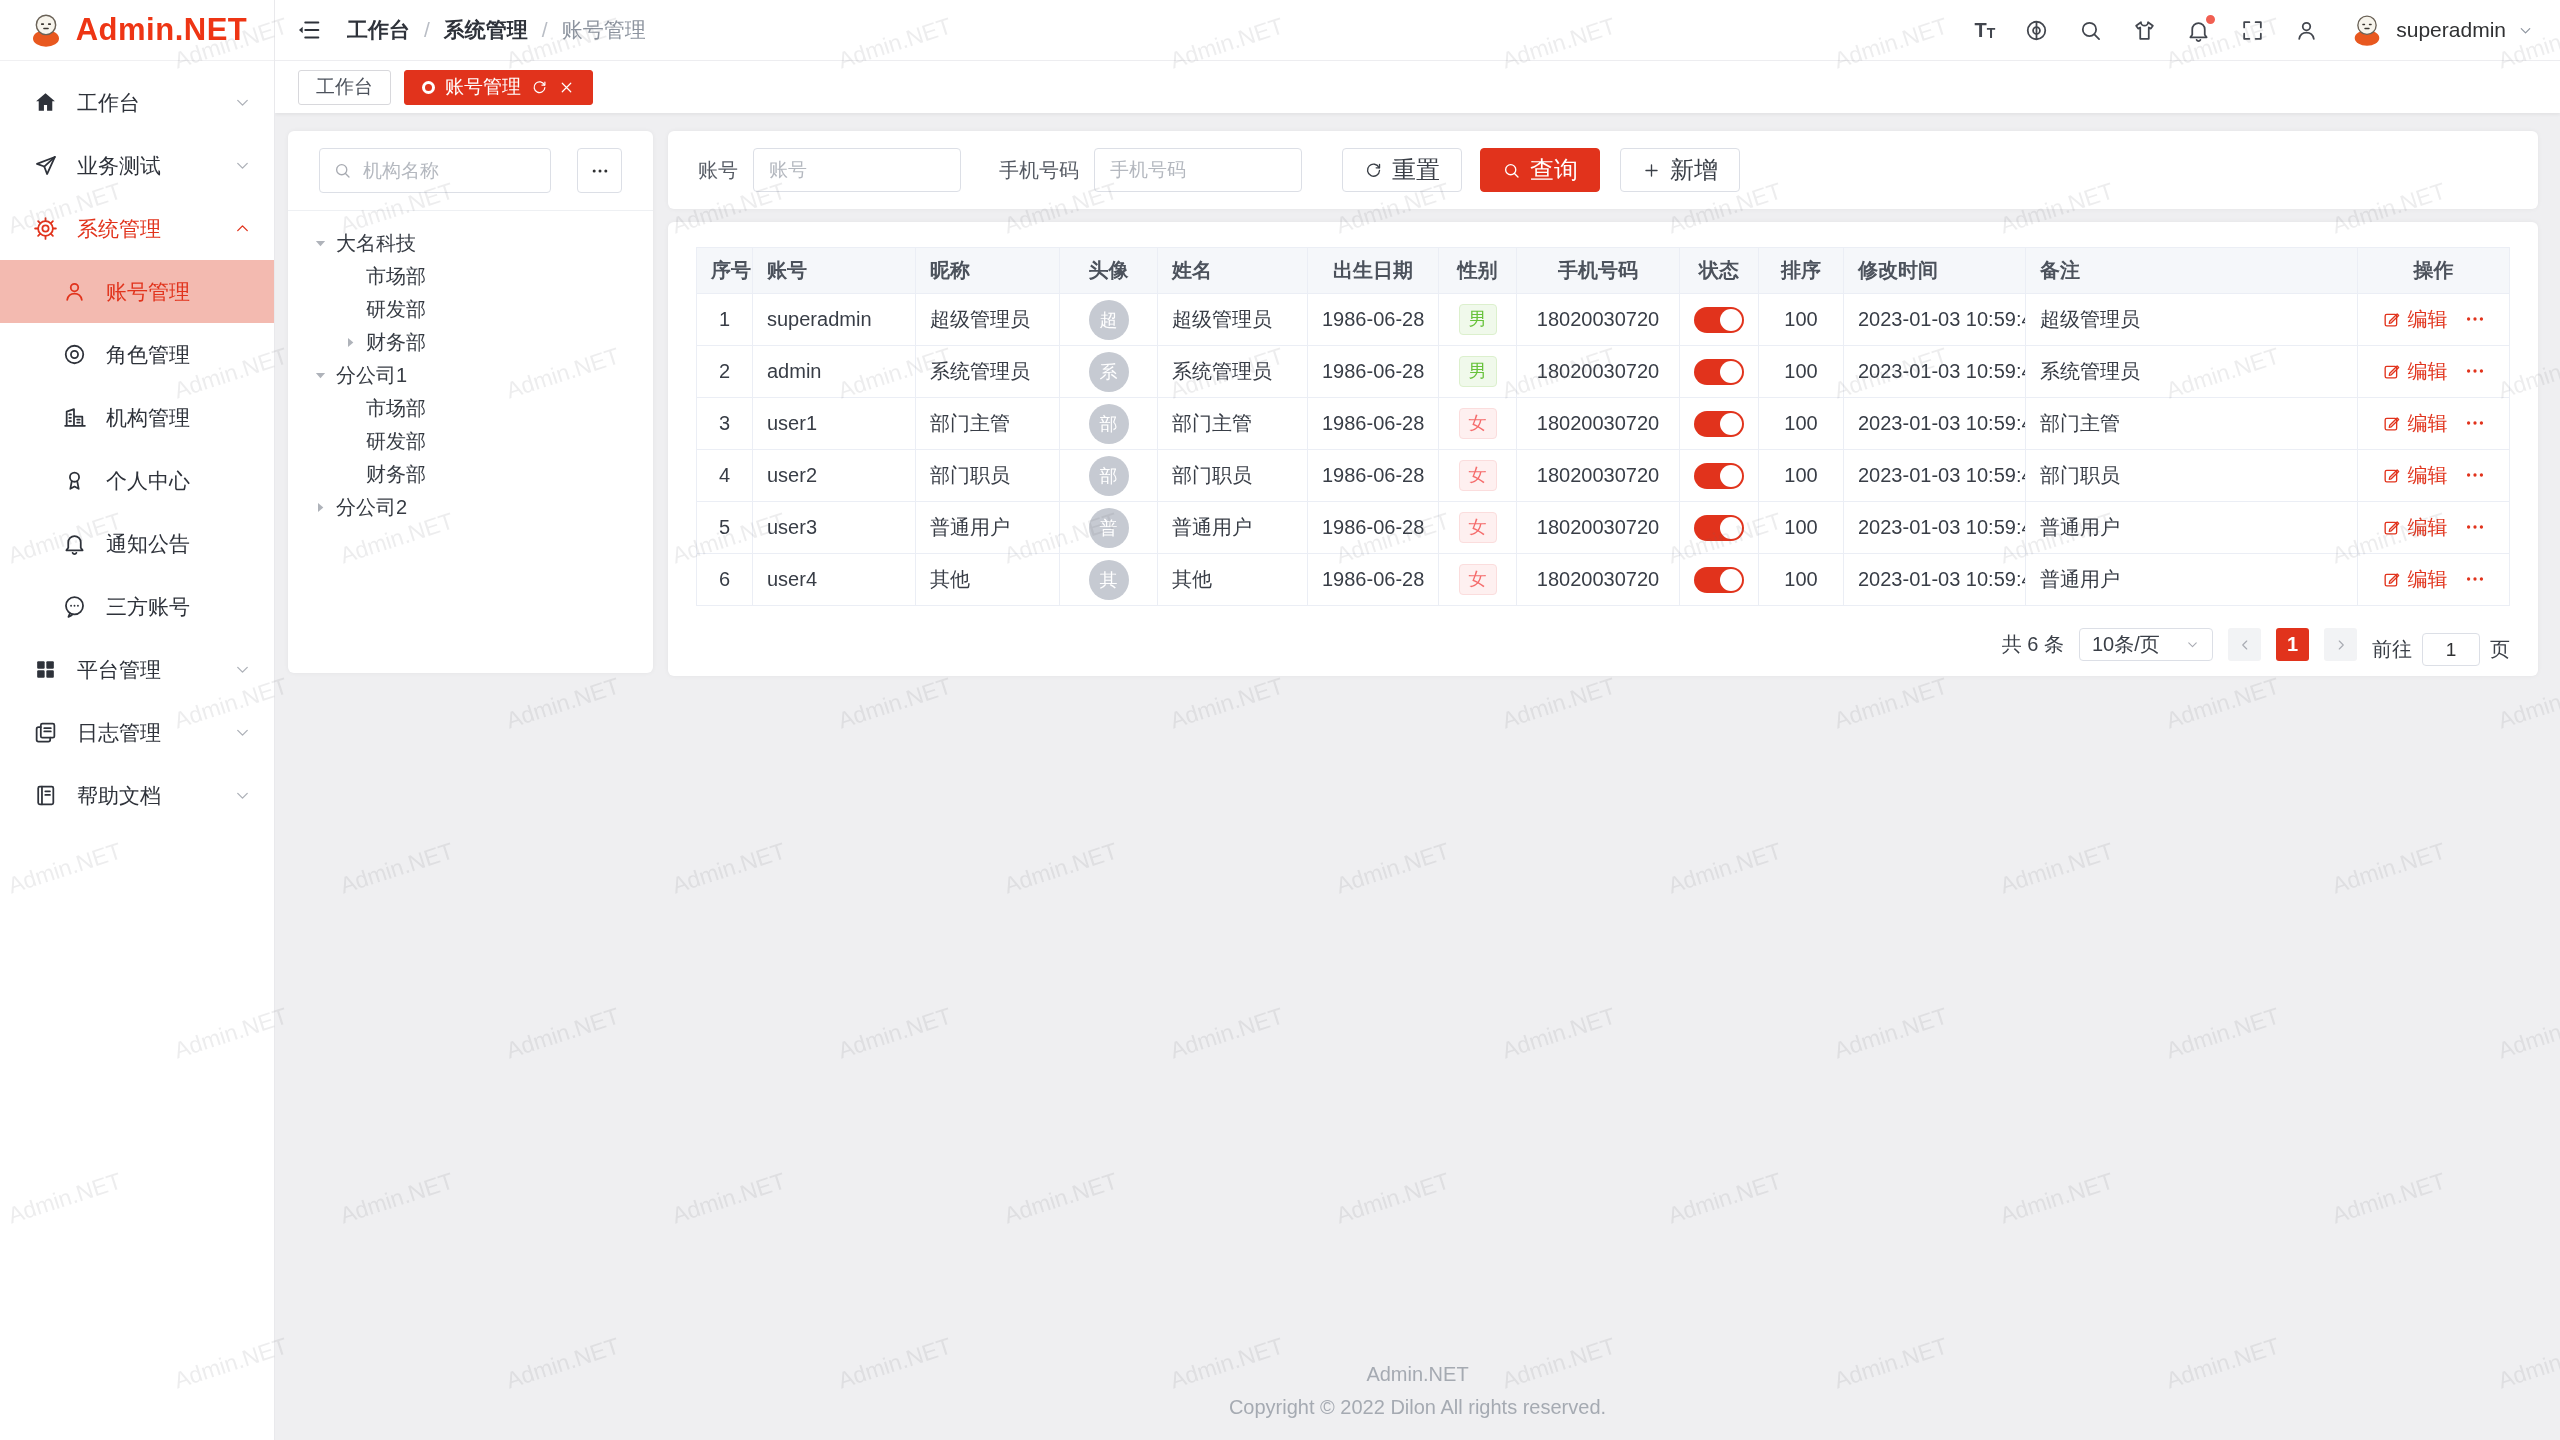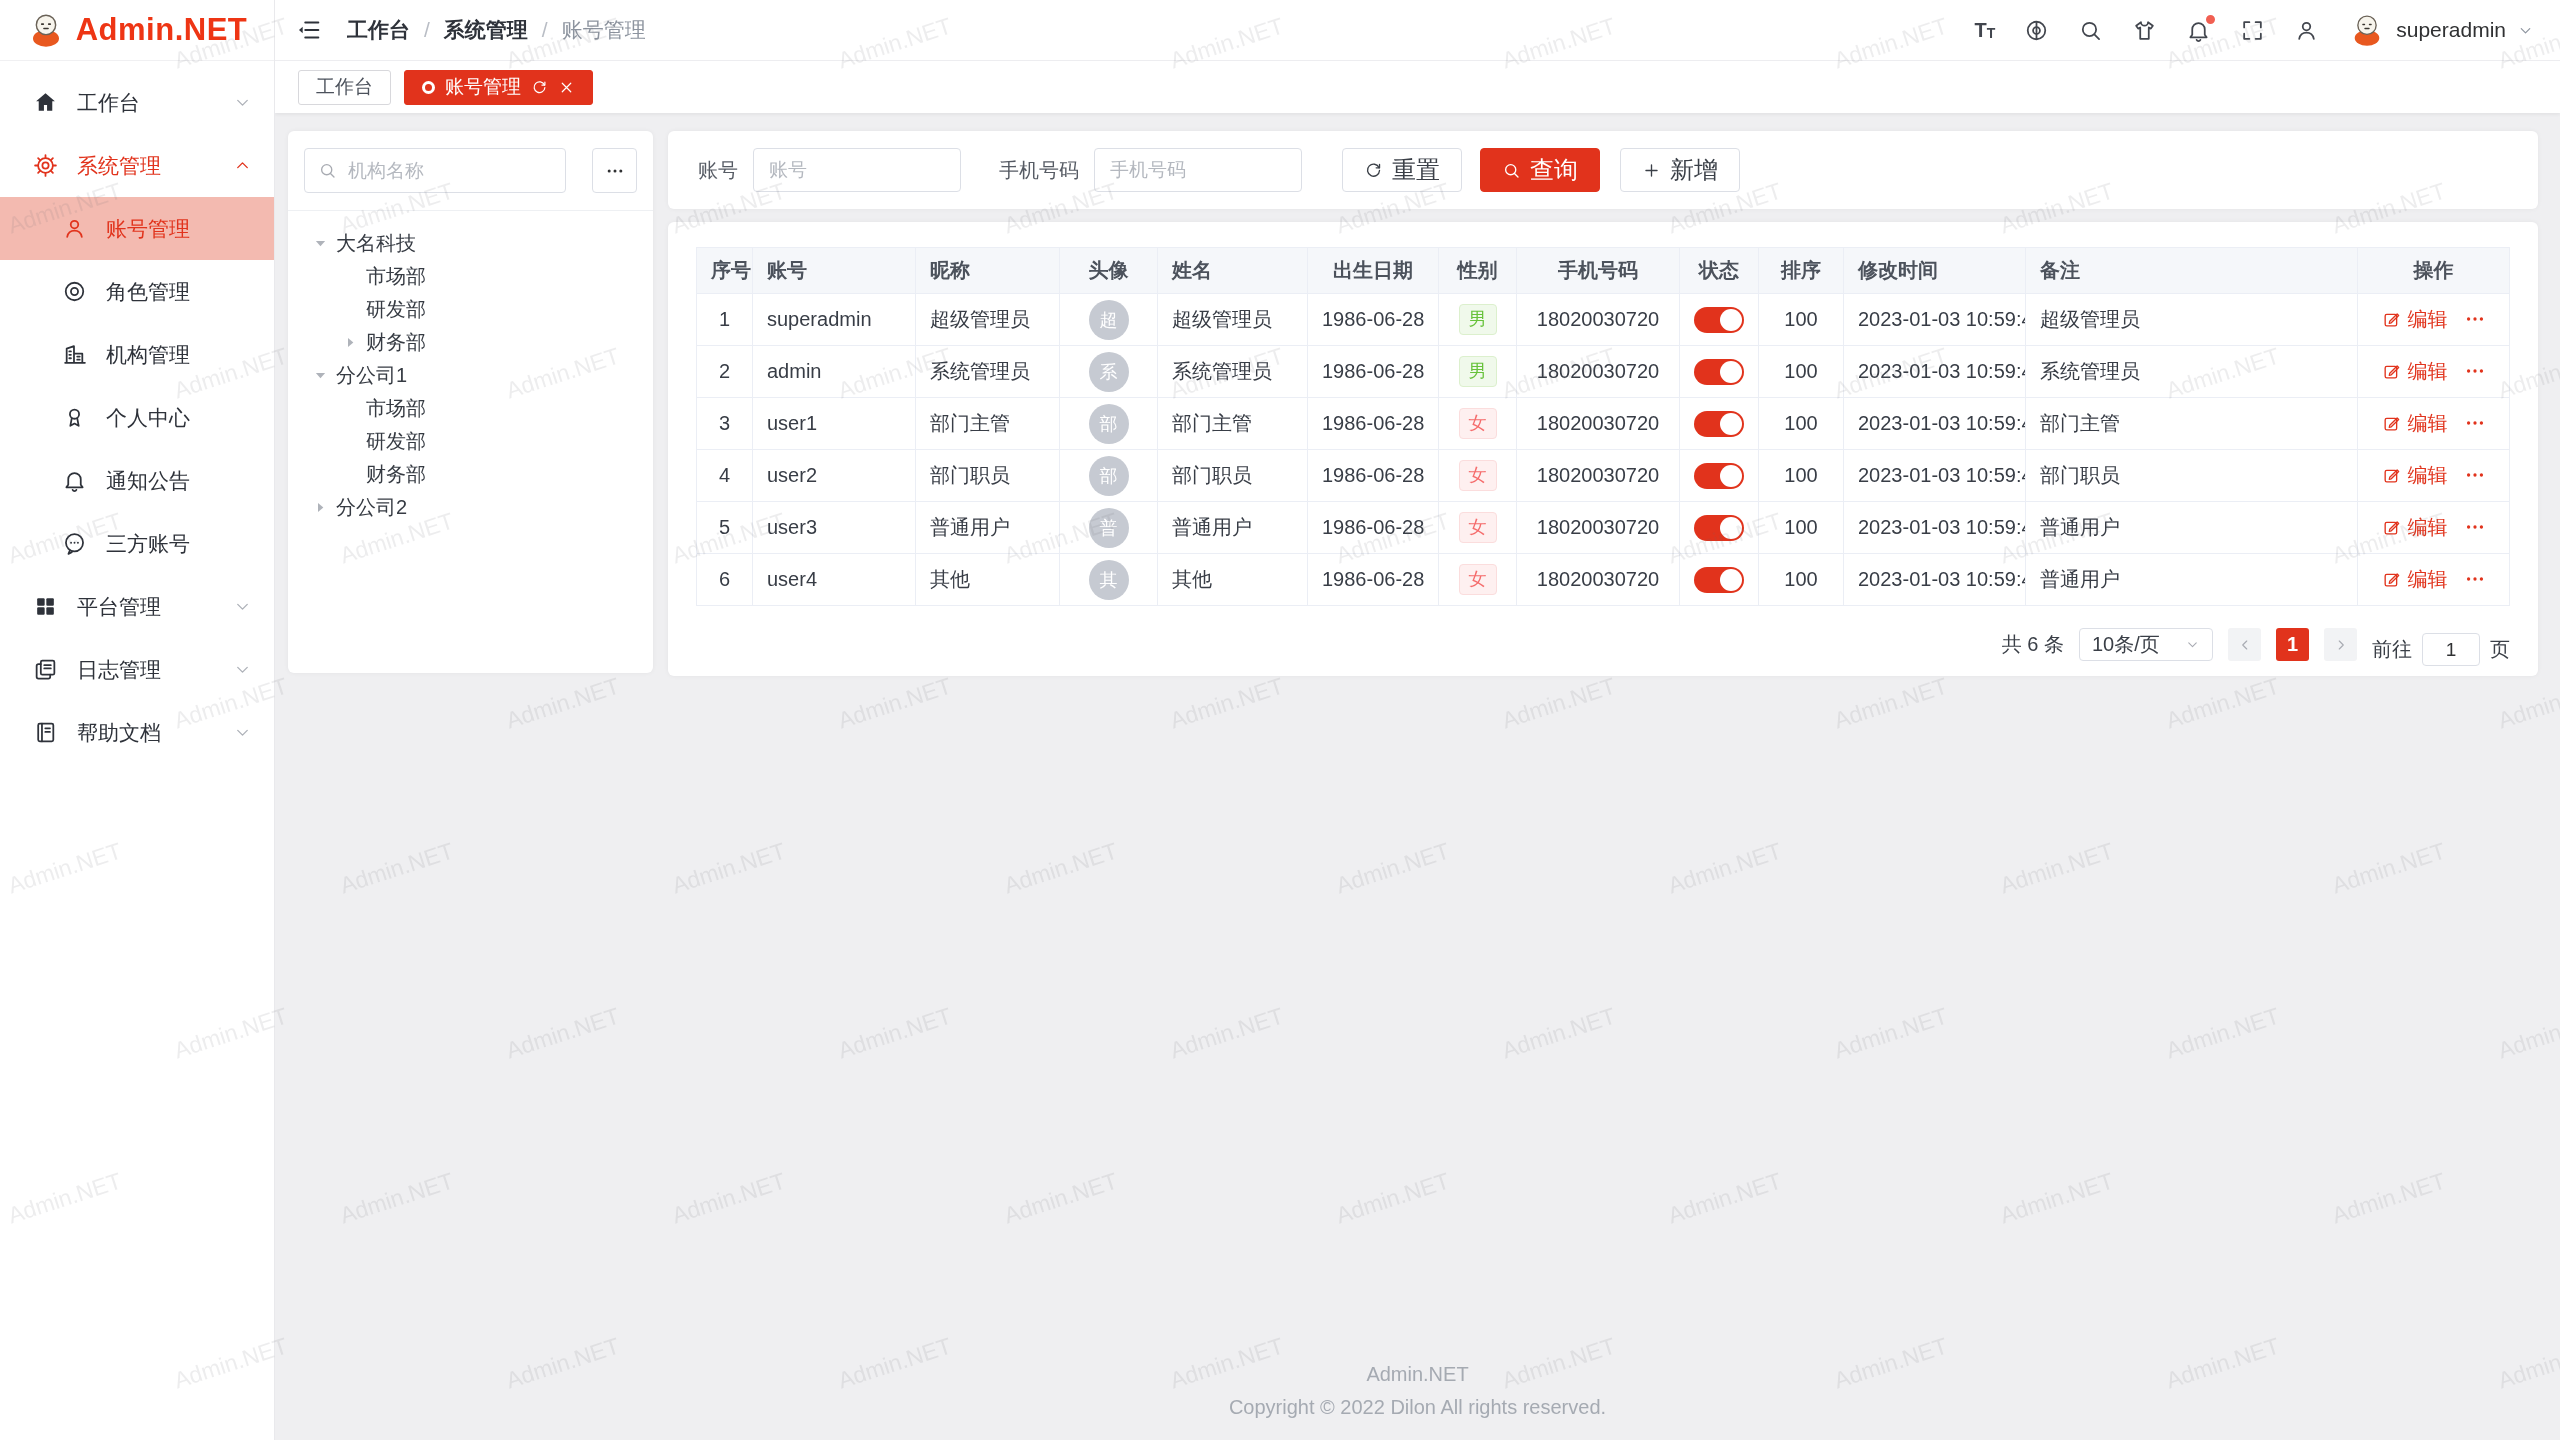--- a/index.html
+++ b/index.html
@@ -56,21 +56,21 @@
   .tab{ height:35px; display:inline-flex; align-items:center; gap:10px; padding:0 17px; border:1px solid #d8d8dc; border-radius:3px; background:#fff; color:#4c525c; font-size:19px; cursor:pointer; }
   .tab.active{ background:var(--primary); border-color:var(--primary); color:#fff; }
   .tab .dot{ width:13px; height:13px; border:3px solid #fff; border-radius:50%; }
   .tab .t-ic{ width:17px; height:17px; cursor:pointer; }
 
   
   .content{ flex:1; position:relative; padding:18px 22px 0 13px; display:flex; gap:15px; align-items:flex-start; }
   .card{ background:#fff; border-radius:6px; box-shadow:0 0 5px rgba(0,0,0,.05); }
 
   .tree-card{ width:365px; height:542px; flex:none; }
-  .tree-head{ display:flex; align-items:center; gap:26px; padding:17px 16px; border-bottom:1px solid #eef0f3; }
+  .tree-head{ display:flex; align-items:center; gap:26px; padding:17px 31px; border-bottom:1px solid #eef0f3; }
   .tree-search{ flex:1; height:45px; border:1px solid var(--border); border-radius:4px; display:flex; align-items:center; gap:9px; padding:0 13px; color:#a8abb2; background:#fff; }
   .tree-search .s-ic{ width:19px; height:19px; flex:none; }
   .tree-search input{ border:none; outline:none; width:100%; font-size:19px; font-family:inherit; color:#303133; background:transparent; }
   .tree-search input::placeholder{ color:#b4b8bf; }
   .tree-more{ width:45px; height:45px; border:1px solid var(--border); border-radius:4px; display:flex; align-items:center; justify-content:center; color:#303133; cursor:pointer; }
   .tree-more .icon{ width:20px; height:20px; }
   .tree-body{ padding:16px 8px; }
   .tree-row{ height:33px; display:flex; align-items:center; font-size:20px; color:#363b43; cursor:pointer; }
   .tree-row .caret{ width:17px; height:17px; color:#afb3ba; margin-right:7px; flex:none; }
   .tree-row .caret.empty{ visibility:hidden; }
@@ -138,20 +138,34 @@
       <span class="logo-text">Admin.NET</span>
     </div>
     <nav class="menu" id="sidebar-menu">
         <div class="menu-item">
           <span class="mi-icon icon">
             <svg viewBox="0 0 24 24" fill="none" stroke="currentColor" stroke-width="1.7" stroke-linecap="round" stroke-linejoin="round">
               <path fill="currentColor" stroke="none" d="M12 3.2l9 7.6h-2.5v9.2h-5v-5.6h-3v5.6h-5v-9.2H3z"></path>
             </svg>
           </span>
           <span class="mi-label">工作台</span>
+          <span class="chev icon">
+            <svg viewBox="0 0 24 24" fill="none" stroke="currentColor" stroke-width="1.7" stroke-linecap="round" stroke-linejoin="round">
+              <path d="M6 9.3l6 6 6-6"></path>
+            </svg>
+          </span>
+        </div>
+        <div class="menu-item">
+          <span class="mi-icon icon">
+            <svg viewBox="0 0 24 24" fill="none" stroke="currentColor" stroke-width="1.7" stroke-linecap="round" stroke-linejoin="round">
+              <path d="M21 3.8L3.8 10.4l7 2.6 2.7 7.2z"></path>
+              <path d="M21 3.8L10.8 13"></path>
+            </svg>
+          </span>
+          <span class="mi-label">业务测试</span>
           <span class="chev icon">
             <svg viewBox="0 0 24 24" fill="none" stroke="currentColor" stroke-width="1.7" stroke-linecap="round" stroke-linejoin="round">
               <path d="M6 9.3l6 6 6-6"></path>
             </svg>
           </span>
         </div>
         <div class="menu-item is-red">
           <span class="mi-icon icon">
             <svg viewBox="0 0 24 24" fill="none" stroke="currentColor" stroke-width="1.7" stroke-linecap="round" stroke-linejoin="round">
               <circle cx="12" cy="12" r="7.1"></circle>

